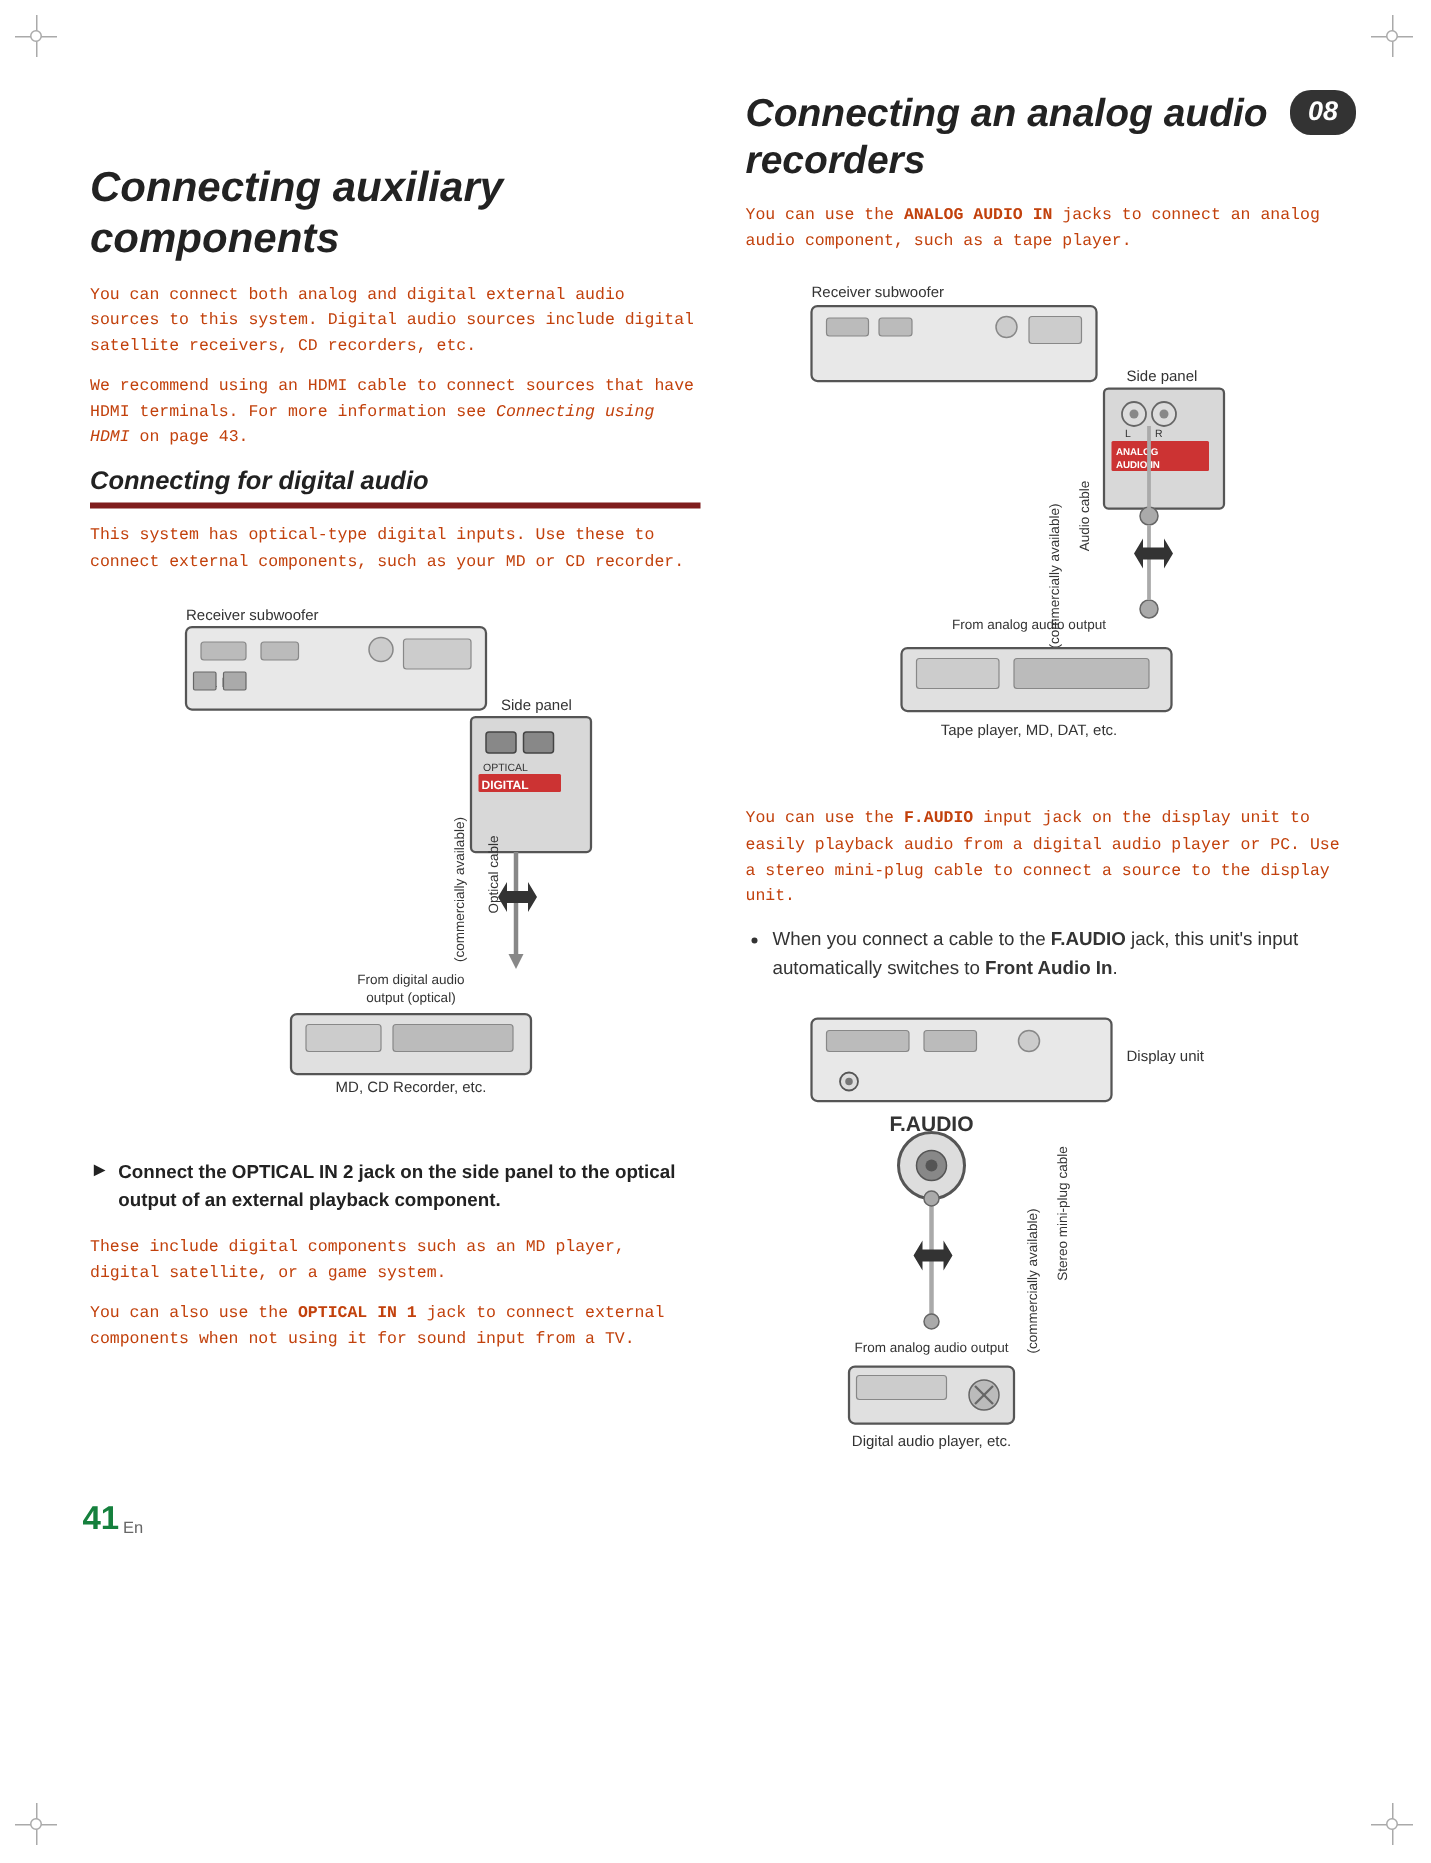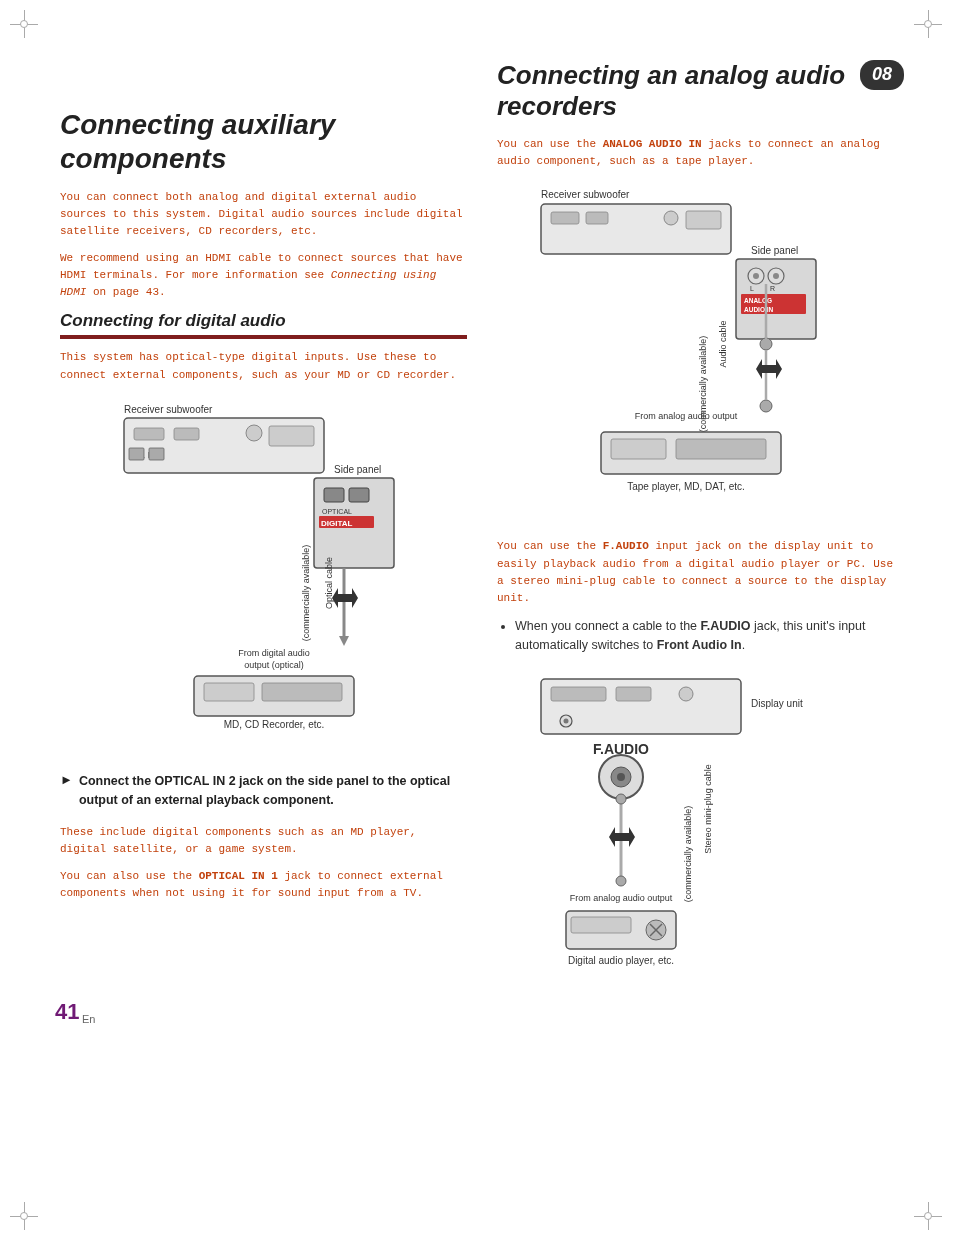--- a/index.html
+++ b/index.html
@@ -372,16 +372,16 @@
           <line x1="131" y1="255" x2="119" y2="267" stroke="#666" stroke-width="1.5"></line>
           <rect x="40" y="248" width="60" height="16" rx="2" fill="#ccc" stroke="#888" stroke-width="0.8"></rect>
 
           <text x="90" y="295" font-size="10" fill="#333" text-anchor="middle">Digital audio player, etc.</text>
         </svg>
       </div>
 
     </div>
   </div>
 
-  <div style="position:absolute; bottom:28px; left:55px; font-size:22px; font-weight:bold; color:#701a75;">41</div>
+  <div style="position:absolute; bottom:28px; left:55px; font-size:22px; font-weight:bold; color:#15803d;">41</div>
   <div style="position:absolute; bottom:28px; left:82px; font-size:11px; color:#666; margin-top:20px;">En</div>
 
 </div>
 
 </body></html>

